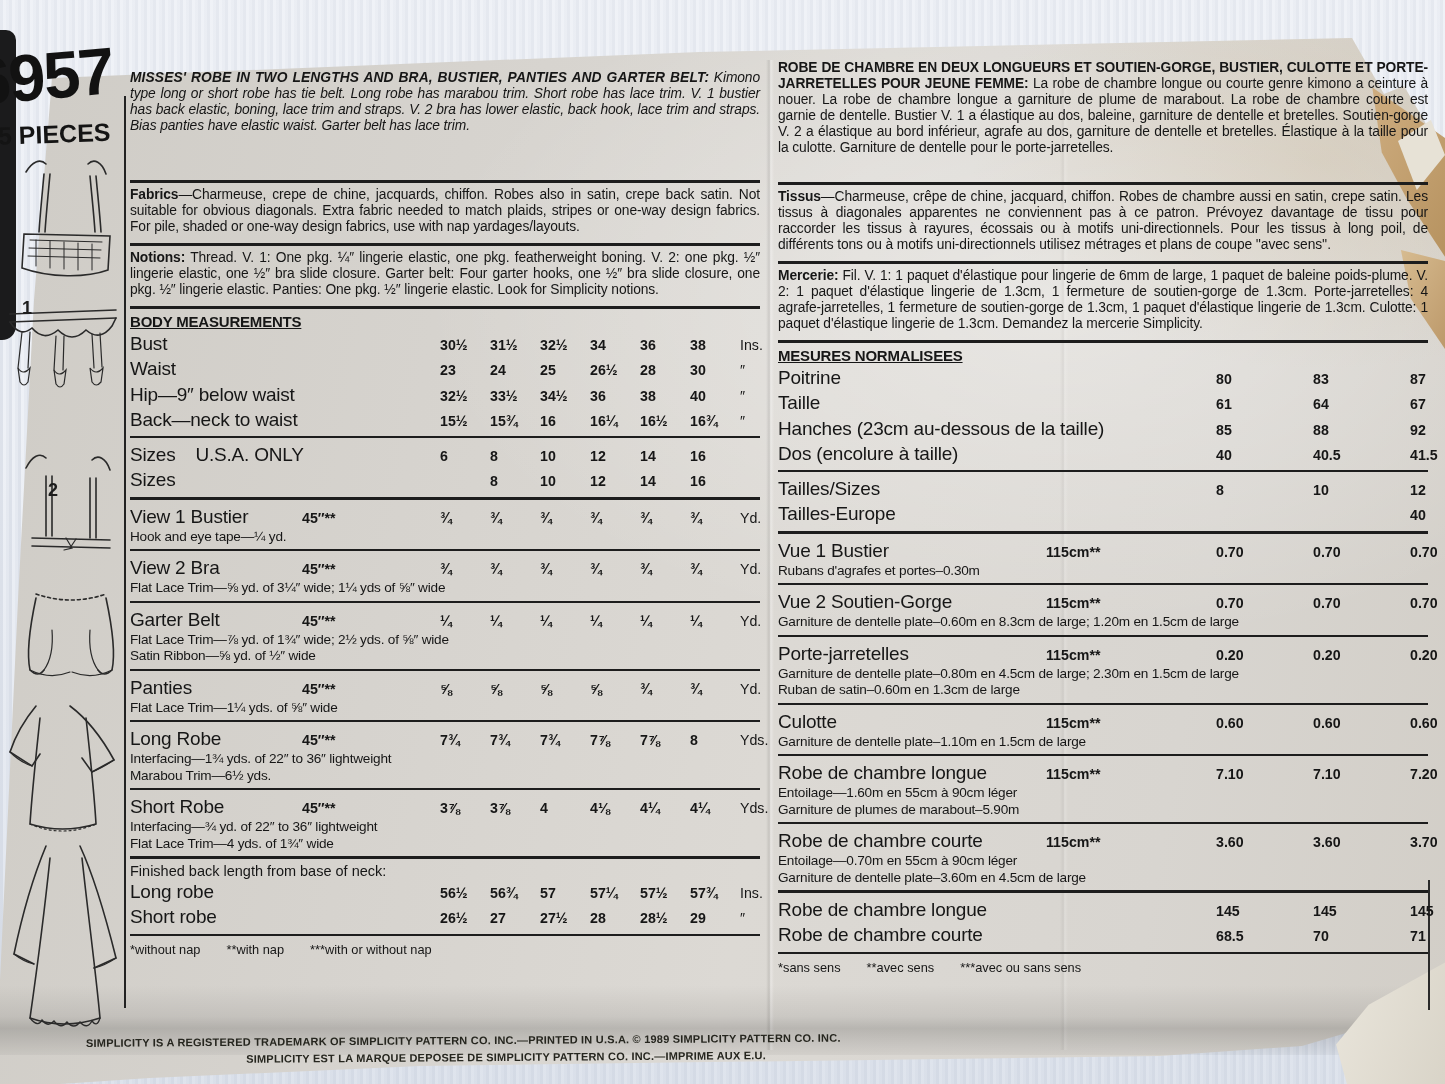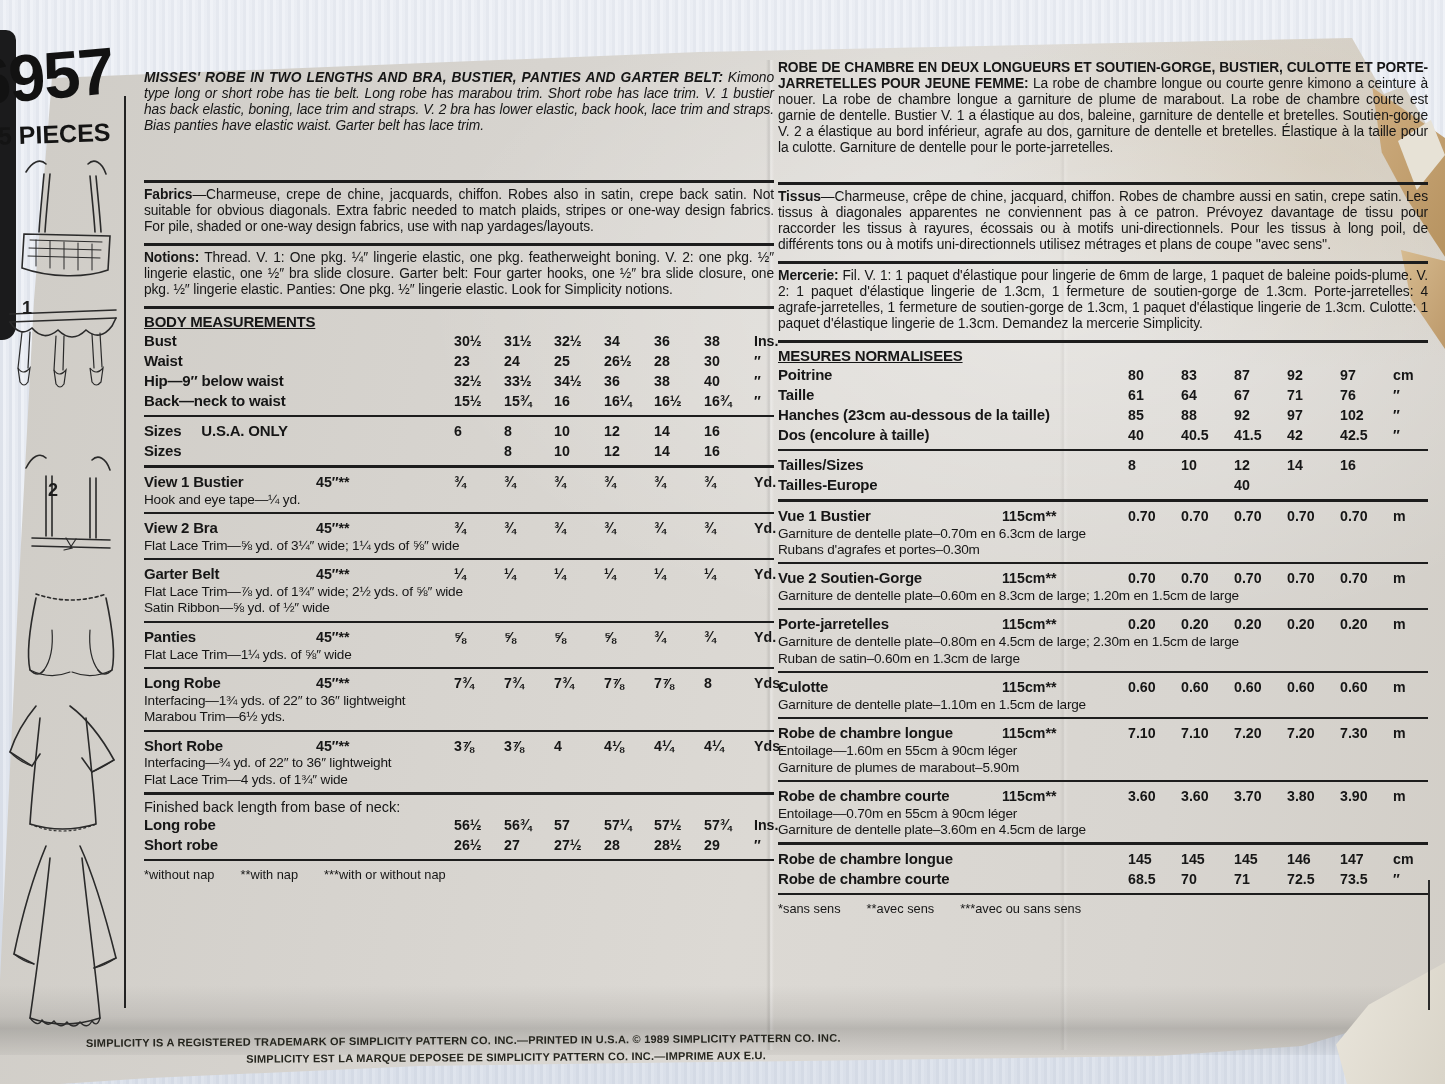--- a/index.html
+++ b/index.html
@@ -41,42 +41,42 @@
   .pieces{position:absolute;left:-16px;top:84px;font-size:25px;font-weight:700;letter-spacing:0;transform:rotate(-2deg);}
   .view-num{position:absolute;font-size:18px;font-weight:700;color:#1d1d1d;}
   .sketch-svg{position:absolute;left:6px;top:110px;}
 
   
   .vrule-en{position:absolute;left:124px;top:96px;width:2px;height:912px;background:#222;}
   .vrule-fr{position:absolute;left:1428px;top:880px;width:2px;height:130px;background:#2a2a2a;}
 
   
   .panel{position:absolute;color:#161616;}
-  .panel-en{left:144px;top:70px;width:630px;}
+  .panel-en{left:130px;top:70px;width:630px;}
   .panel-fr{left:778px;top:60px;width:650px;}
   p{margin:0;}
   .para{font-size:13.8px;line-height:1.16;text-align:justify;letter-spacing:-.1px;}
   .lead-bold{font-weight:700;}
   .title-en{font-style:italic;}
   .title-en .lead-bold{letter-spacing:.1px;}
   .rule{height:3px;background:#1d1d1d;margin:4px 0;}
   .rule.thin{height:2px;}
   .gap-lg{margin-bottom:46px;}
   .gap-md{margin-bottom:8px;}
   .sec-heading{font-size:15px;font-weight:700;letter-spacing:-.2px;margin:2px 0 1px;text-decoration:underline;}
   .fin-heading{font-size:14.5px;font-weight:400;margin:2px 0 0;}
   .trow{display:grid;align-items:baseline;line-height:1.33;}
   .panel-en .trow{grid-template-columns:172px 138px repeat(6,50px) minmax(0,1fr);}
-  .panel-fr .trow{grid-template-columns:224px 126px repeat(5,53px) minmax(0,1fr);}
-  .tlabel{font-weight:700;font-size:15px;letter-spacing:-.2px;white-space:nowrap;}
+  .panel-fr .trow{grid-template-columns:224px 126px repeat(5,53px) minmax(0,1fr);gap:44px;}
+  .tlabel{font-weight:400;font-size:19px;letter-spacing:-.2px;white-space:nowrap;}
   .span2{grid-column:1/3;}
   .sublabel{margin-left:20px;}
   .twidth{font-weight:700;font-size:14.2px;}
   .tval{font-weight:700;font-size:14.2px;}
-  .tunit{font-weight:700;font-size:14.2px;}
+  .tunit{font-weight:400;font-size:14.2px;}
   .tsub{font-size:13.6px;line-height:1.2;letter-spacing:-.2px;}
   .footnotes{font-size:12.8px;font-weight:400;margin-top:6px;}
   .footnotes span{margin-right:26px;}
 
   
   .footer{position:absolute;left:86px;top:1032px;width:840px;color:#26261f;transform:rotate(-.4deg);}
   .footer div{font-size:11px;font-weight:700;letter-spacing:.2px;line-height:1.5;}
   .footer .l2{text-align:center;}
 </style>
 </head>
@@ -423,21 +423,20 @@
         <div class="trow">
           <span class="tlabel">Vue 1 Bustier</span>
           <span class="twidth">115cm**</span>
           <span class="tval">0.70</span>
           <span class="tval">0.70</span>
           <span class="tval">0.70</span>
           <span class="tval">0.70</span>
           <span class="tval">0.70</span>
           <span class="tunit">m</span>
         </div>
-        <div class="tsub">Garniture de dentelle plate–0.70m en 6.3cm de large</div>
         <div class="tsub">Rubans d'agrafes et portes–0.30m</div>
         <div class="rule thin"></div>
         <div class="trow">
           <span class="tlabel">Vue 2 Soutien-Gorge</span>
           <span class="twidth">115cm**</span>
           <span class="tval">0.70</span>
           <span class="tval">0.70</span>
           <span class="tval">0.70</span>
           <span class="tval">0.70</span>
           <span class="tval">0.70</span>

